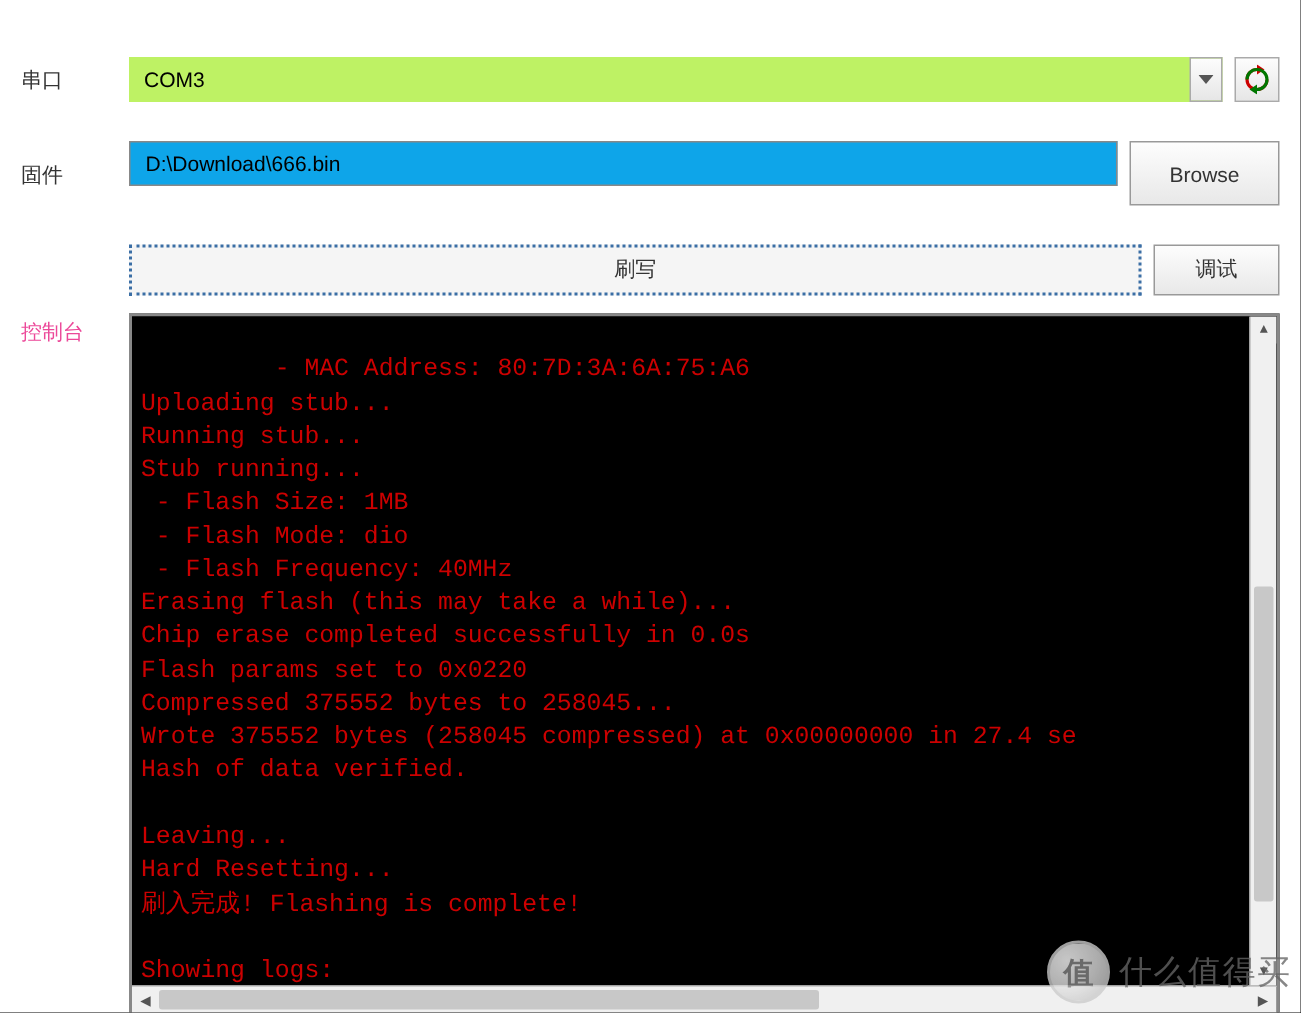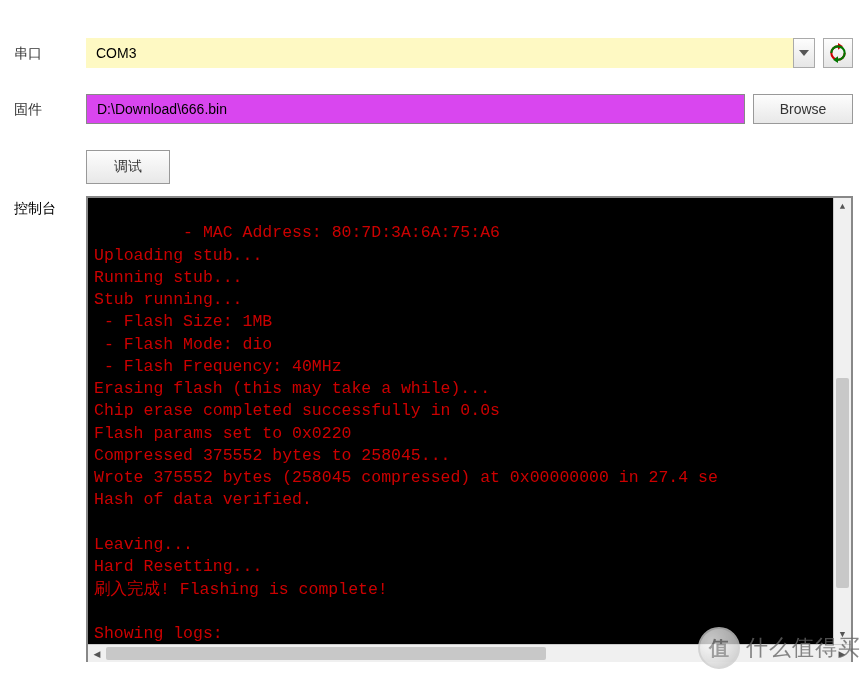--- a/index.html
+++ b/index.html
@@ -17,21 +17,21 @@
     .row-label {
       width: 60px;
       flex-shrink: 0;
       color: #333;
       padding-top: 2px;
     }
     .row-content { flex: 1; display: flex; gap: 8px; align-items: stretch; }
     .combo {
       flex: 1;
       height: 30px;
-      background: #fef9c3;
+      background: #bef264;
       border: none;
       position: relative;
       display: flex;
       align-items: center;
       padding: 0 10px;
       cursor: pointer;
     }
     .combo-border {
       position: absolute;
       right: 0; top: 0; bottom: 0;
@@ -51,43 +51,43 @@
       align-items: center;
       justify-content: center;
       cursor: pointer;
     }
     .text-input {
       flex: 1;
       height: 30px;
       border: 1px solid #888;
       padding: 0 10px;
       font-size: 14px;
-      background: #d946ef;
+      background: #0ea5e9;
     }
     .btn {
-      height: 30px;
+      height: 43px;
       background: linear-gradient(#fdfdfd,#e8e8e8);
       border: 1px solid #999;
       cursor: pointer;
       display: flex;
       align-items: center;
       justify-content: center;
       font-size: 14px;
       color: #333;
     }
     .browse-btn { width: 100px; }
     .flash-btn {
       flex: 1;
       height: 34px;
       border: 2px dotted #3a6ea5;
       background: #f5f5f5;
     }
     .debug-btn { width: 84px; height: 34px; }
     .console-row { display: flex; align-items: flex-start; gap: 12px; }
-    .console-label { width: 60px; flex-shrink: 0; color: #000000; padding-top: 4px; font-family: Liberation Mono, monospace; }
+    .console-label { width: 60px; flex-shrink: 0; color: #ec4899; padding-top: 4px; font-family: Liberation Mono, monospace; }
     .console-wrap {
       flex: 1;
       border: 2px solid #888;
       border-bottom-width: 0;
       height: 466px;
       display: flex;
       flex-direction: column;
       background: #000;
     }
     .console {
@@ -207,20 +207,21 @@
     <div class="row-label">固件</div>
     <div class="row-content">
       <input class="text-input" type="text" value="D:\Download\666.bin" style="">
       <div class="btn browse-btn">Browse</div>
     </div>
   </div>
 
   <div class="row">
     <div class="row-label"></div>
     <div class="row-content">
+      <div class="btn flash-btn">刷写</div>
       <div class="btn debug-btn">调试</div>
     </div>
   </div>
 
   <div class="console-row">
     <div class="console-label">控制台</div>
     <div class="console-wrap">
       <div class="console" id="console-text">
          - MAC Address: 80:7D:3A:6A:75:A6
 Uploading stub...

